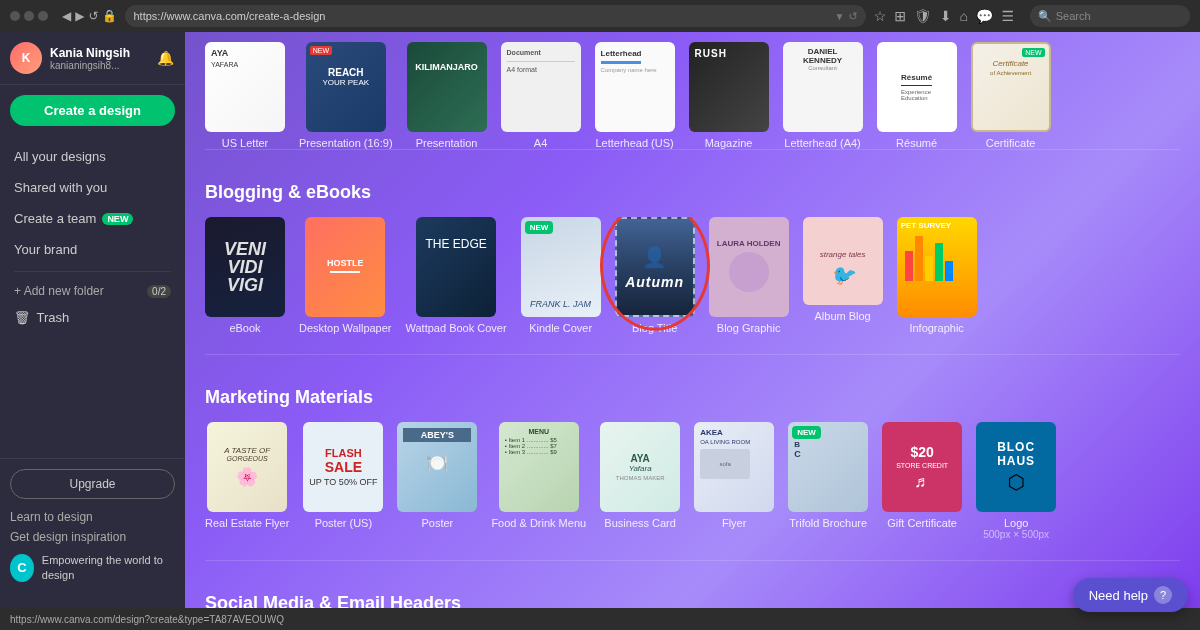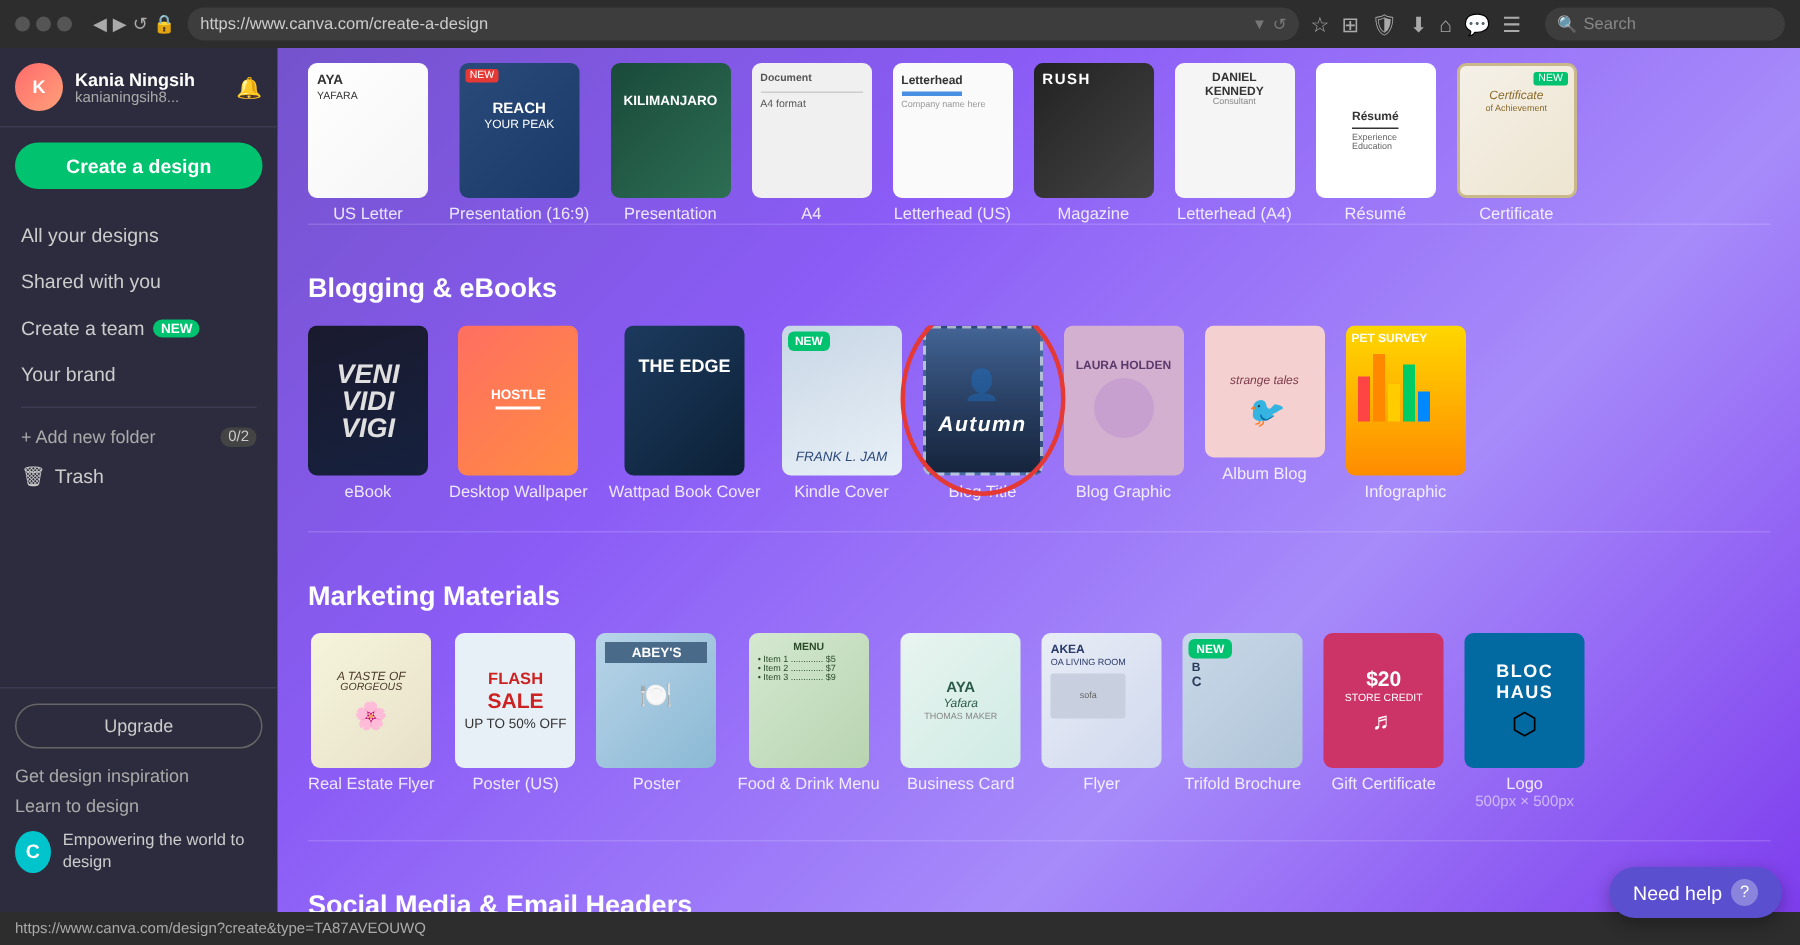--- a/index.html
+++ b/index.html
@@ -484,22 +484,22 @@
       </div>
 
       <div class="trash-row">
         <span>🗑</span>
         <span>Trash</span>
       </div>
     </div>
 
     <div class="sidebar-bottom">
       <button class="upgrade-btn">Upgrade</button>
+      <span class="sidebar-link">Learn to design</span>
       <span class="sidebar-link">Get design inspiration</span>
-      <span class="sidebar-link">Learn to design</span>
       <div class="canva-logo-row">
         <div class="canva-logo">C</div>
         <div class="tagline">Empowering the world to design</div>
       </div>
     </div>
   </div>
 
   <div class="main-content">
 
     <div style="display:flex;gap:14px;padding-top:10px;overflow-x:hidden;">
@@ -614,21 +614,21 @@
               <div style="font-size:9px;">HOSTLE</div>
               <div style="width:30px;height:2px;background:white;margin:3px auto;"></div>
             </div>
           </div>
           <span class="template-label">Desktop Wallpaper</span>
         </div>
 
         <div class="template-item">
           <div class="template-thumb thumb-wattpad">
             <div style="padding:6px;color:white;font-size:8px;font-weight:700;text-align:center;padding-top:20px;">
-              <div style="font-size:12px;font-weight:700;">THE EDGE</div>
+              <div style="font-size:12px;font-weight:400;">THE EDGE</div>
             </div>
           </div>
           <span class="template-label">Wattpad Book Cover</span>
         </div>
 
         <div class="template-item">
           <div class="template-thumb thumb-kindle" style="position:relative;">
             <span class="badge-new">NEW</span>
             <div style="padding:8px;text-align:center;color:#2d4a7a;font-size:7px;">
               <div style="font-style:italic;font-size:9px;">FRANK L. JAM</div>

